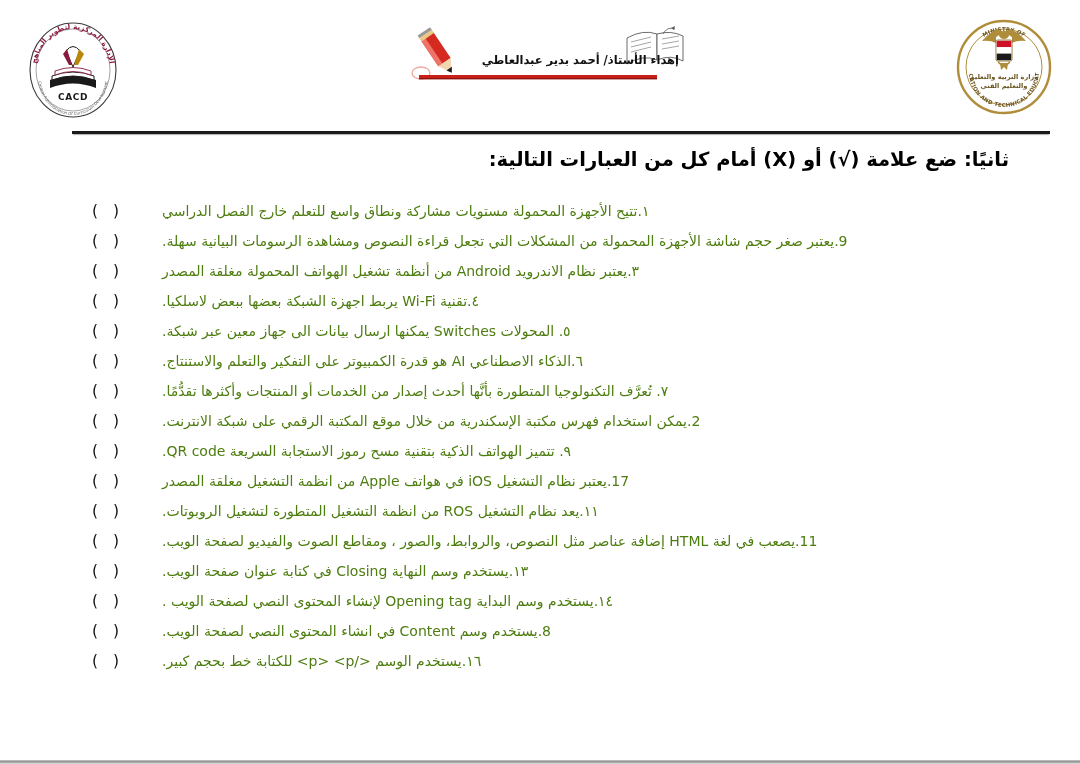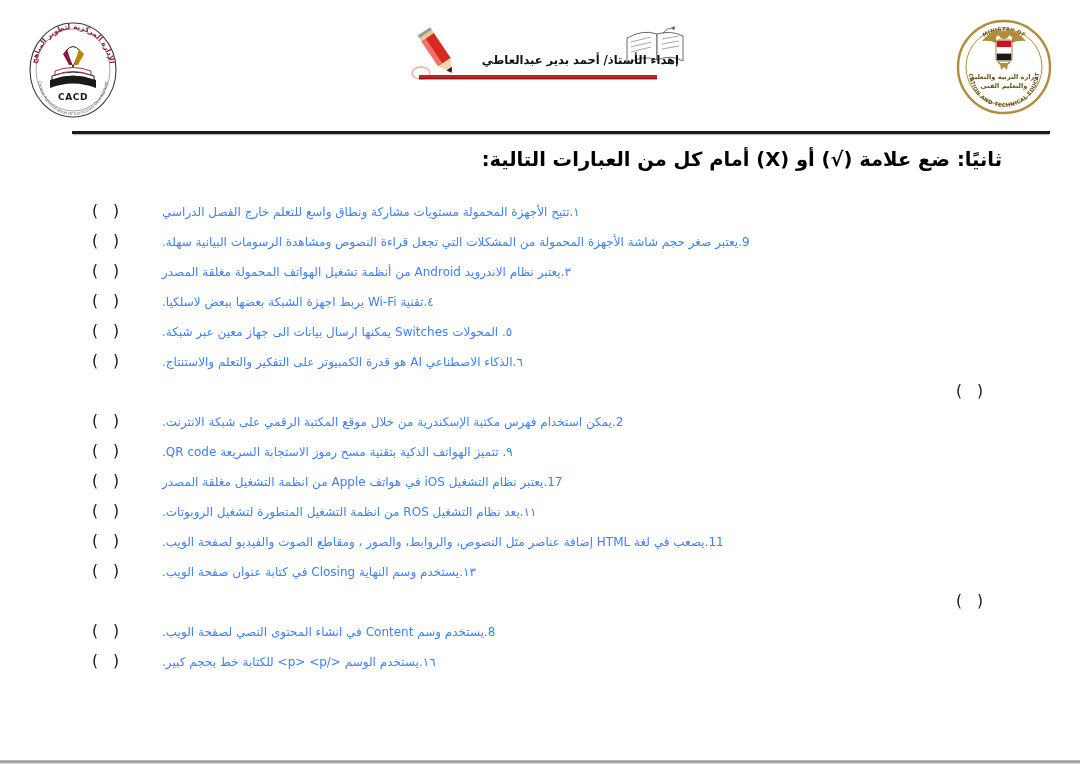--- a/index.html
+++ b/index.html
@@ -79,21 +79,21 @@
     top: 131px;
     width: 978px;
     height: 3px;
     background: #1a1a1a;
     box-shadow: 0 2px 1px -1px rgba(0,0,0,.35);
   }
 
   
   .section-title {
     position: absolute;
-    right: 78px;
+    right: 71px;
     top: 148px;
     font-size: 19.5px;
     font-weight: bold;
     color: #000000;
     direction: rtl;
     white-space: nowrap;
     text-align: center;
   }
 
   
@@ -107,23 +107,23 @@
   .q-row {
     display: flex;
     flex-direction: row;
     align-items: baseline;
     height: 30px;
   }
   .q-text {
     flex: 1 1 auto;
     text-align: left;          
     direction: rtl;
-    font-size: 12px;
+    font-size: 14px;
     line-height: 30px;
-    color: #3b82f6;
+    color: #4d7c0f;
     white-space: nowrap;
     overflow: hidden;
     padding-left: 6px;
   }
   .q-blank {
     flex: 0 0 auto;
     width: 96px;
     text-align: center;
     font-size: 15.5px;
     line-height: 30px;
@@ -260,20 +260,21 @@
     <div class="q-text">٥.  المحولات Switches يمكنها ارسال بيانات الى جهاز معين عبر شبكة.</div>
     <div class="q-blank">(    )</div>
   </div>
 
   <div class="q-row">
     <div class="q-text">٦.الذكاء الاصطناعي AI  هو قدرة الكمبيوتر على التفكير والتعلم والاستنتاج.</div>
     <div class="q-blank">(    )</div>
   </div>
 
   <div class="q-row">
+    <div class="q-text">٧.  تُعرَّف التكنولوجيا المتطورة بأنَّها أحدث إصدار من الخدمات أو المنتجات وأكثرها تقدُّمًا.</div>
     <div class="q-blank">(    )</div>
   </div>
 
   <div class="q-row">
     <div class="q-text">2.يمكن استخدام فهرس مكتبة الإسكندرية من خلال موقع المكتبة الرقمي على شبكة الانترنت.</div>
     <div class="q-blank">(    )</div>
   </div>
 
   <div class="q-row">
     <div class="q-text">٩.  تتميز الهواتف الذكية بتقنية مسح رموز الاستجابة السريعة QR code.</div>
@@ -294,20 +295,21 @@
     <div class="q-text">11.يصعب في  لغة HTML إضافة عناصر مثل النصوص، والروابط، والصور ، ومقاطع الصوت والفيديو لصفحة الويب.</div>
     <div class="q-blank">(    )</div>
   </div>
 
   <div class="q-row">
     <div class="q-text">١٣.يستخدم وسم النهاية Closing في كتابة عنوان صفحة الويب.</div>
     <div class="q-blank">(    )</div>
   </div>
 
   <div class="q-row">
+    <div class="q-text">١٤.يستخدم وسم البداية Opening tag لإنشاء المحتوى النصي لصفحة الويب .</div>
     <div class="q-blank">(    )</div>
   </div>
 
   <div class="q-row">
     <div class="q-text">8.يستخدم وسم Content في انشاء المحتوى النصي لصفحة الويب.</div>
     <div class="q-blank">(    )</div>
   </div>
 
   <div class="q-row">
     <div class="q-text">١٦.يستخدم الوسم  &lt;/p&gt;   &lt;p&gt; للكتابة خط بحجم كبير.</div>

